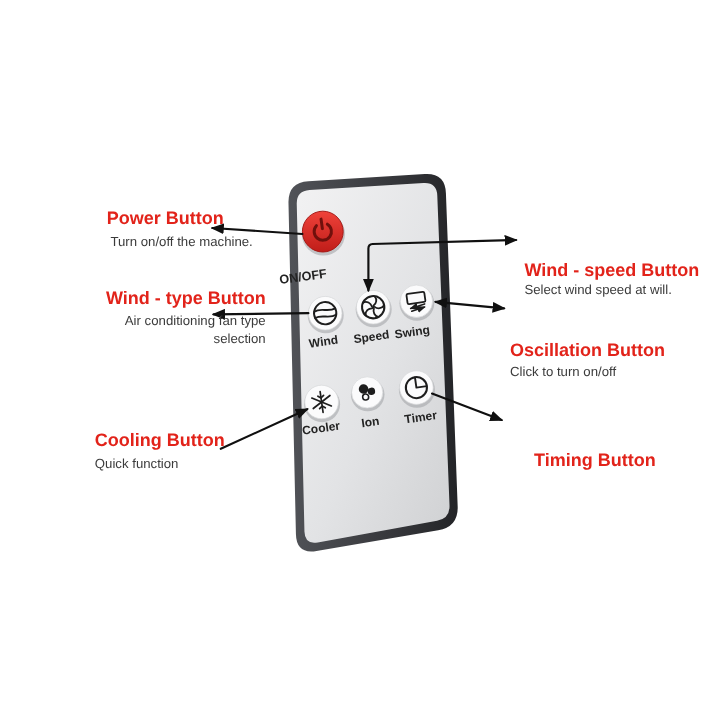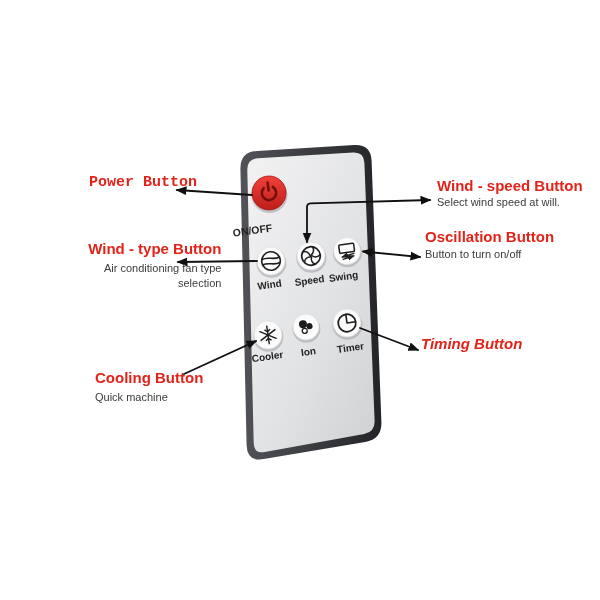--- a/index.html
+++ b/index.html
@@ -3,21 +3,21 @@
 <meta charset="utf-8">
 <style>
   html,body { margin:0; padding:0; background:#ffffff; }
   body { width:600px; height:600px; font-family:"Liberation Sans",sans-serif; }
   .stage { position:relative; width:600px; height:600px; overflow:hidden; background:#ffffff; }
   .stage > svg { position:absolute; left:0; top:0; }
 
   .co { position:absolute; }
   .co-title { font-size:15px; font-weight:bold; color:#e2231a; white-space:nowrap; }
   .co-desc { font-size:11px; color:#3b3b3b; margin-top:4px; line-height:1.35; white-space:nowrap; }
-  .co-right .co-title { margin-bottom:1px; }
+  .co-right .co-title { margin-bottom:1px;margin-top:40px; }
 
   .kb { font-family:"Liberation Sans",sans-serif; font-size:10px; font-weight:bold; fill:#232323; }
   .kb-onoff { font-size:10.5px; }
   .icon-stroke { stroke:#1d1d1d; fill:none; stroke-linecap:round; }
   .arrow { stroke:#101010; stroke-width:1.8; fill:none; stroke-linecap:round; }
   .keycap { fill:#fbfbfc; stroke:#d7d8da; stroke-width:0.6; }
   .keyshadow { fill:#9fa1a4; opacity:0.55; }
 </style>
 </head>
 <body>
@@ -134,46 +134,47 @@
     <text class="kb" text-anchor="middle" transform="translate(351,351) rotate(-8)">Timer</text>
 
     <path class="arrow" d="M252,195 L177,190" marker-end="url(#ah)"></path>
     <path class="arrow" d="M257,261 L178,262" marker-end="url(#ah)"></path>
     <path class="arrow" d="M184,374 L256,341" marker-end="url(#ah)"></path>
     <path class="arrow" d="M307,242 L307,207 Q307,203.5 310.5,203.3 L430,200" marker-start="url(#ah)" marker-end="url(#ah)"></path>
     <path class="arrow" d="M363,251.5 L420,257" marker-start="url(#ah)" marker-end="url(#ah)"></path>
     <path class="arrow" d="M360,328 L418,350" marker-end="url(#ah)"></path>
   </svg>
 
-  <div class="co" style="left:89px; top:174px;font-family:Liberation Mono, monospace;">
+  <div class="co" style="left:89px; top:174px;">
     <div class="co-title">Power Button</div>
+    <div class="co-desc" style="padding-left:3px;">Turn on/off the machine.</div>
   </div>
 
   <div class="co" style="left:62px; top:240px;text-align:right;">
     <div class="co-title">Wind - type Button</div>
     <div class="co-desc" style="padding-left:2px;margin-left:40px;">
       <div>Air conditioning fan type</div>
       <div>selection</div>
     </div>
   </div>
 
-  <div class="co" style="left:79px; top:369px;margin-left:16px;">
+  <div class="co" style="left:79px; top:359px;">
     <div class="co-title">Cooling Button</div>
-    <div class="co-desc">Quick machine</div>
+    <div class="co-desc">Quick function</div>
   </div>
 
   <div class="co co-right" style="left:437px; top:177px;">
     <div class="co-title">Wind - speed Button</div>
     <div class="co-desc" style="margin-top:0;">Select wind speed at will.</div>
   </div>
 
-  <div class="co co-right" style="left:425px; top:228px;">
+  <div class="co co-right" style="left:425px; top:244px;">
     <div class="co-title">Oscillation Button</div>
     <div class="co-desc" style="margin-top:2px;">
-      <div>Button to turn on/off</div>
+      <div>Click to turn on/off</div>
     </div>
   </div>
 
-  <div class="co co-right" style="left:421px; top:335px;font-style:italic;">
+  <div class="co co-right" style="left:445px; top:335px;">
     <div class="co-title">Timing Button</div>
   </div>
 
 </div>
 
 </body></html>

